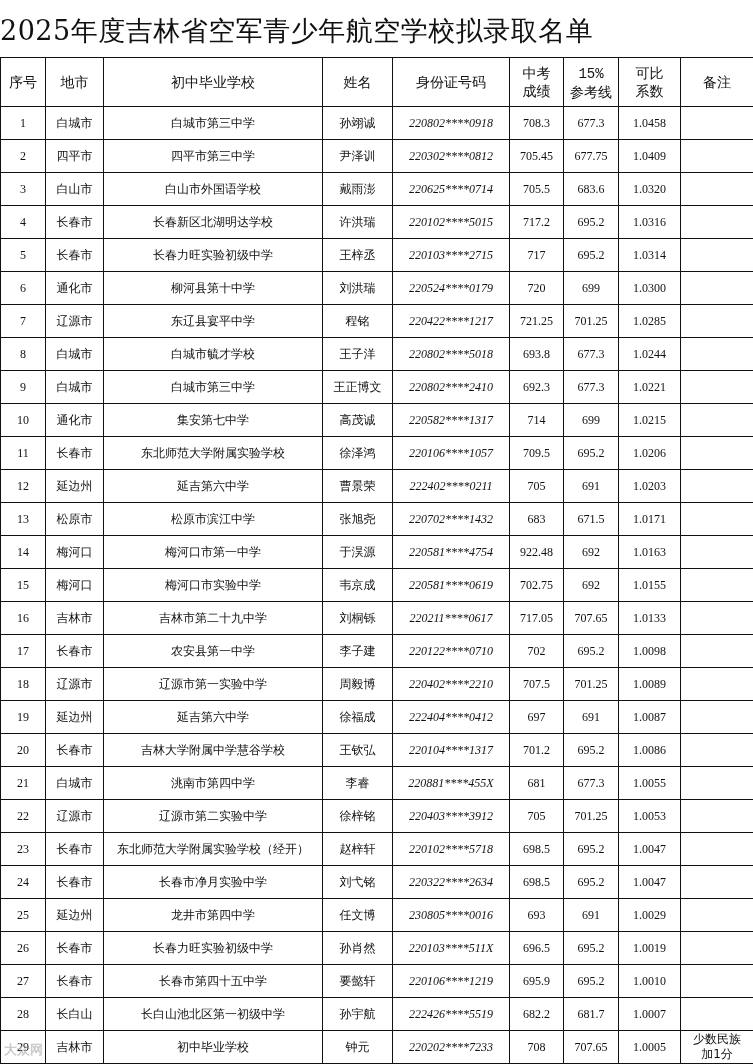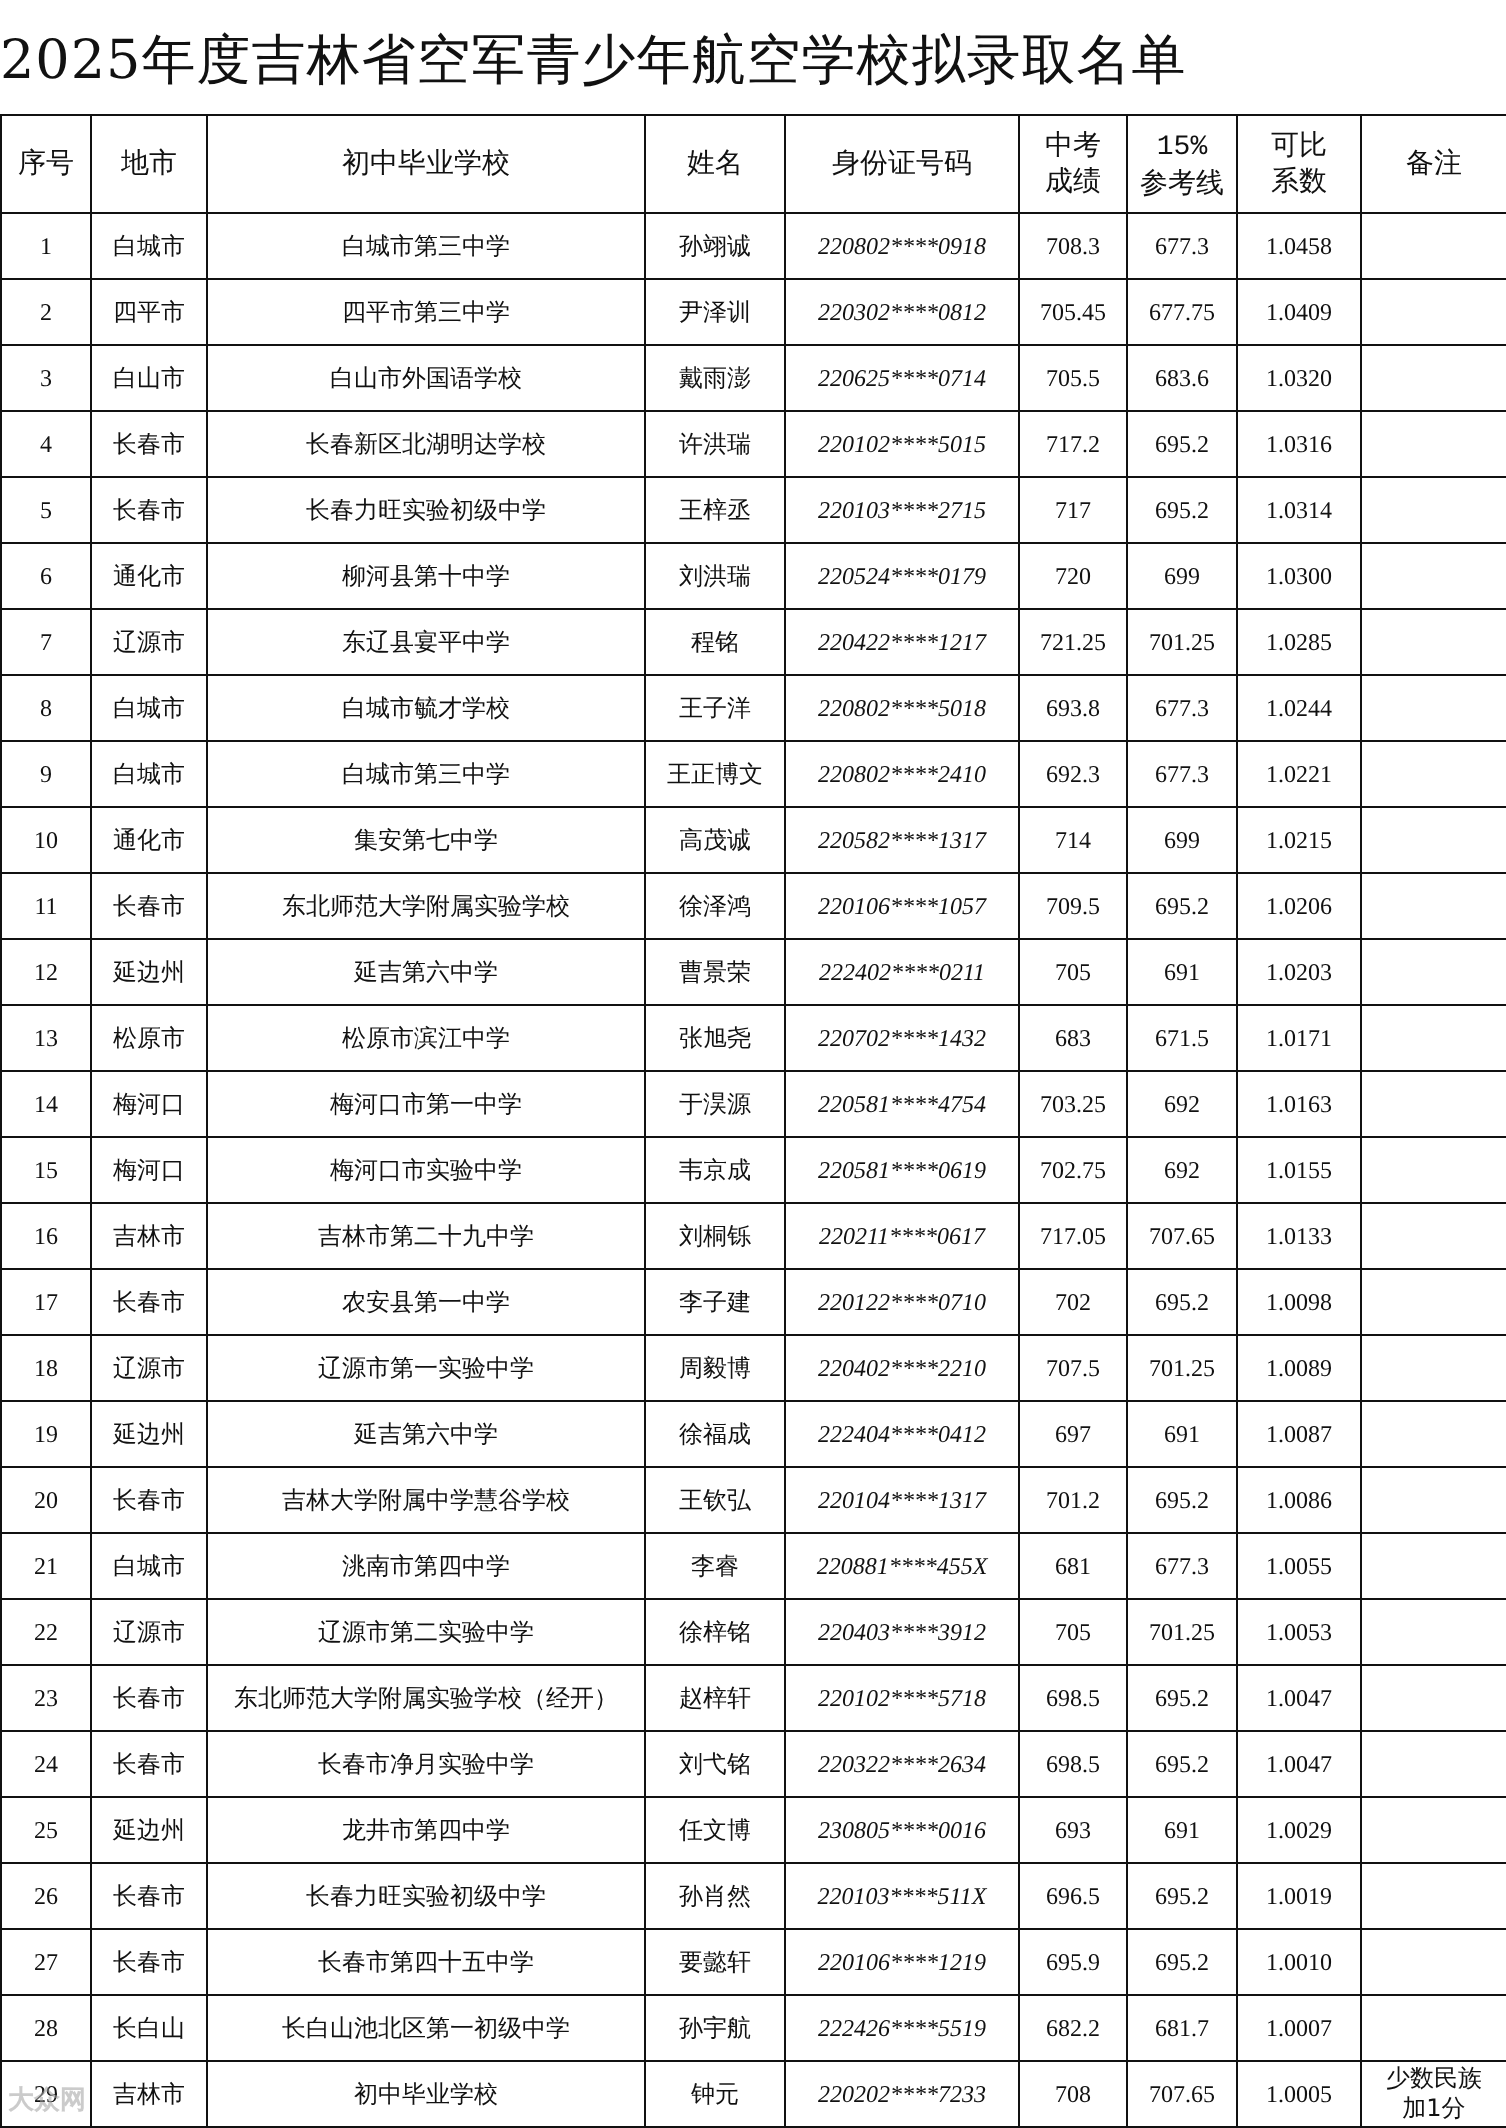--- a/index.html
+++ b/index.html
@@ -194,21 +194,21 @@
         <td class="sc">671.5</td>
         <td class="sc">1.0171</td>
         <td class="note"></td>
       </tr>
       <tr>
         <td class="num">14</td>
         <td>梅河口</td>
         <td>梅河口市第一中学</td>
         <td>于淏源</td>
         <td class="id">220581****4754</td>
-        <td class="sc">703.25</td>
+        <td class="sc">922.48</td>
         <td class="sc">692</td>
         <td class="sc">1.0163</td>
         <td class="note"></td>
       </tr>
       <tr>
         <td class="num">15</td>
         <td>梅河口</td>
         <td>梅河口市实验中学</td>
         <td>韦京成</td>
         <td class="id">220581****0619</td>

